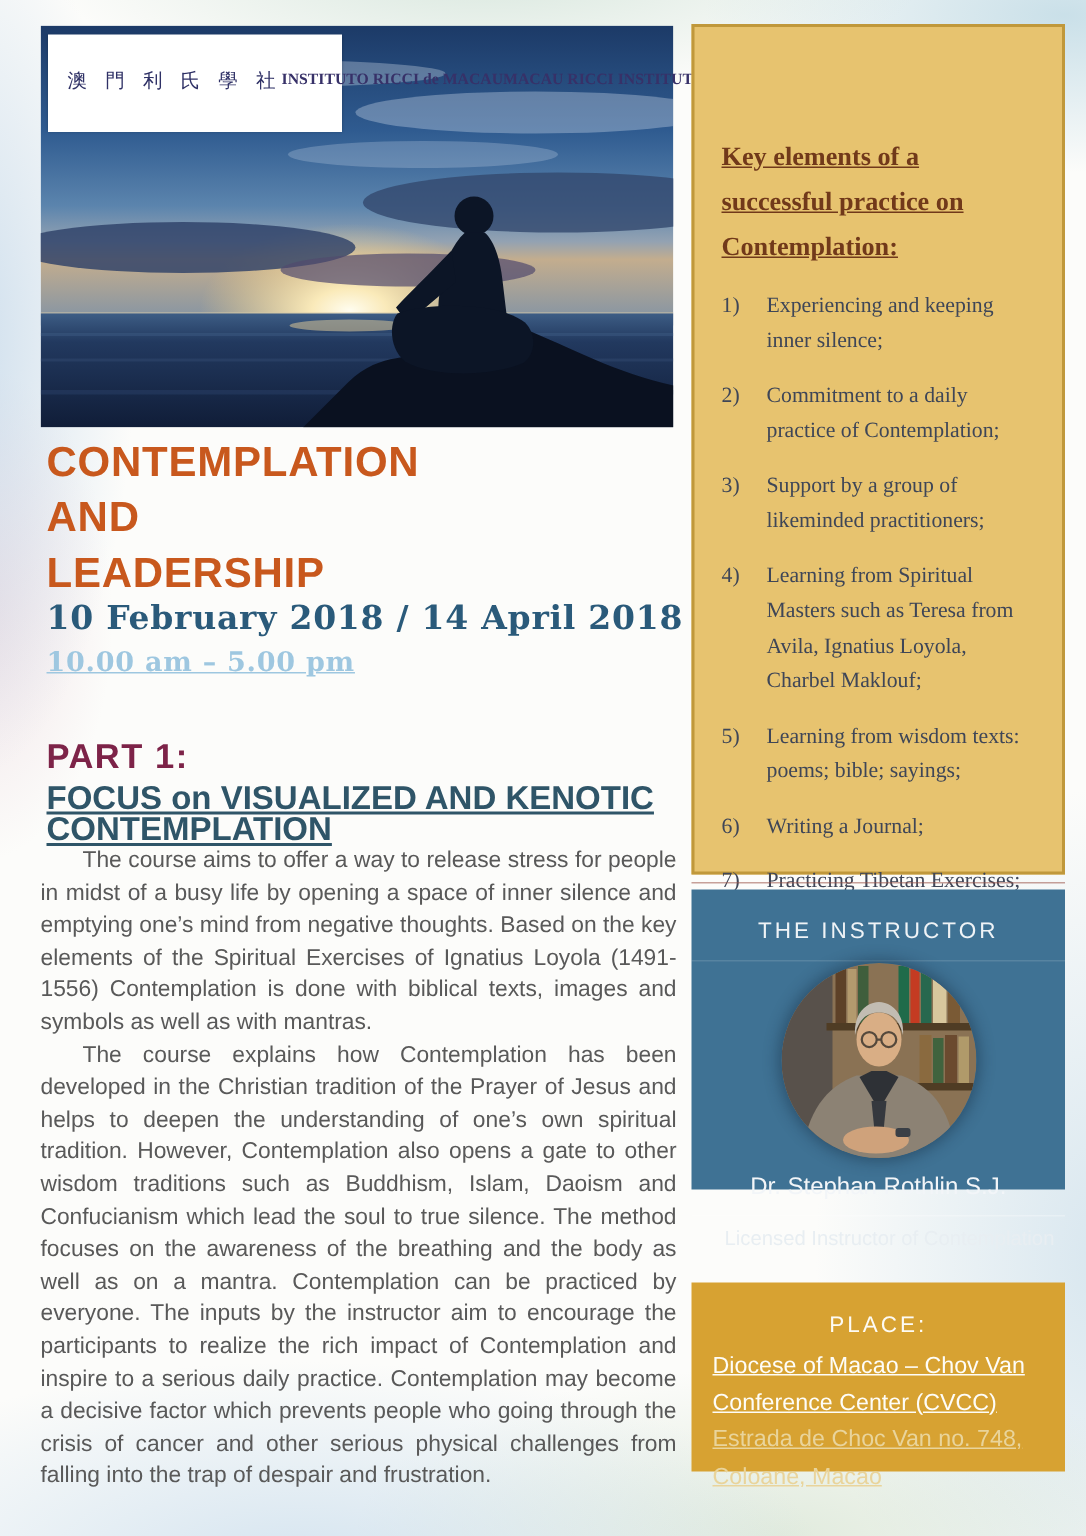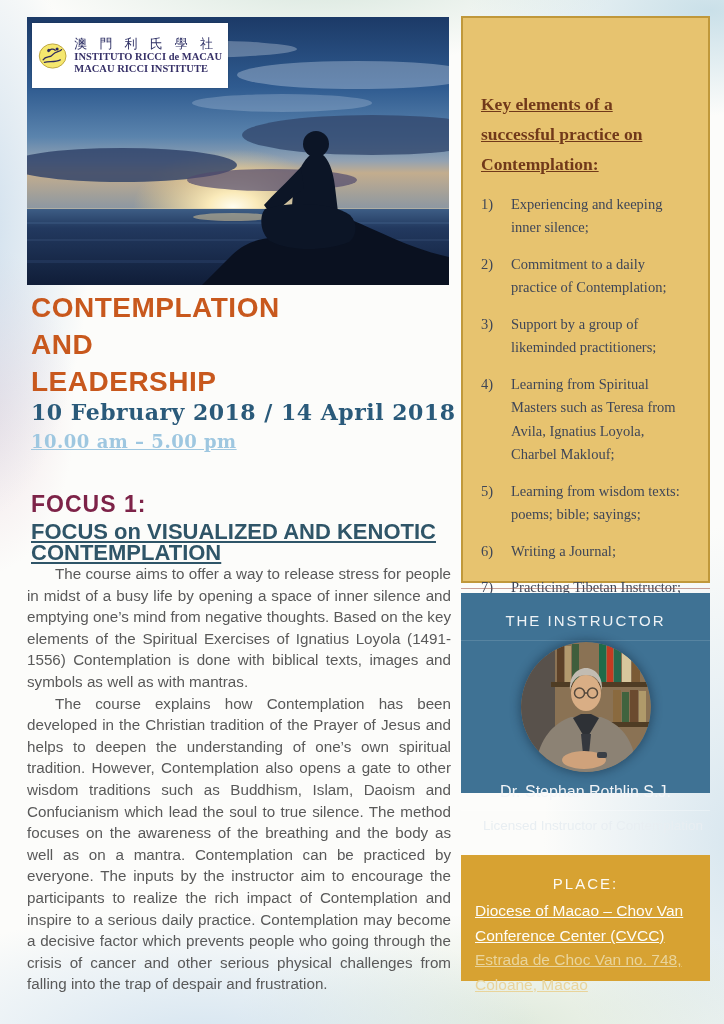--- a/index.html
+++ b/index.html
@@ -17,21 +17,21 @@
       #fcfcfa;
   }
   .abs{position:absolute;}
   
   .photo{left:27px;top:17px;width:422px;height:268px;overflow:hidden;}
   .photo svg{display:block;}
   
   .logo{left:32px;top:23px;width:196px;height:65px;background:#ffffff;
         display:flex;align-items:center;gap:7px;padding:4px 6px;box-sizing:border-box;
         box-shadow:0 0 2px rgba(0,0,0,.25);}
-  .logo-text{display:flex;flex-direction:column;line-height:1.1;}
+  .logo-text{display:flex;flex-direction:row;line-height:1.1;}
   .logo-cn{font-size:13px;letter-spacing:4px;color:#2f3166;white-space:nowrap;font-family:"DejaVu Sans",sans-serif;}
   .logo-en{font-family:"Liberation Serif",serif;font-weight:bold;font-size:10.5px;color:#373168;white-space:nowrap;}
   
   .title{left:31px;top:289px;font-weight:bold;font-size:28px;line-height:37px;
          letter-spacing:.5px;color:#C8581D;}
   .date{left:31px;top:399px;font-family:"DejaVu Serif",serif;font-weight:bold;
         font-size:22px;color:#2A5A7A;letter-spacing:.5px;}
   .time{left:31px;top:431px;font-family:"DejaVu Serif",serif;font-weight:bold;
         font-size:18px;color:#9EC7E0;text-decoration:underline;letter-spacing:.5px;}
   .part1{left:31px;top:491px;font-weight:bold;font-size:23px;color:#7D2348;letter-spacing:1px;}
@@ -135,21 +135,21 @@
 </div>
 
 <div class="abs title">
   <div>CONTEMPLATION</div>
   <div>AND</div>
   <div>LEADERSHIP</div>
 </div>
 <div class="abs date">10 February 2018 / 14 April 2018</div>
 <div class="abs time">10.00 am – 5.00 pm</div>
 
-<div class="abs part1">FOCUS 1:</div>
+<div class="abs part1">PART 1:</div>
 <div class="abs focus">FOCUS on VISUALIZED AND KENOTIC CONTEMPLATION</div>
 <div class="abs bodytext">
   <p>The course aims to offer a way to release stress for people in midst of a busy life by opening a space of inner silence and emptying one’s mind from negative thoughts.  Based on the key elements of the Spiritual Exercises of Ignatius Loyola (1491-1556) Contemplation is done with biblical texts, images and symbols as well as with mantras.</p>
   <p>The course explains how Contemplation has been developed in the Christian tradition of the Prayer of Jesus and helps to deepen the understanding of one’s own spiritual tradition. However, Contemplation also opens a gate to other wisdom traditions such as Buddhism, Islam, Daoism and Confucianism which lead the soul to true silence. The method focuses on the awareness of the breathing and the body as well as on a mantra. Contemplation can be practiced by everyone. The inputs by the instructor aim to encourage the participants to realize the rich impact of Contemplation and inspire to a serious daily practice. Contemplation may become a decisive factor which prevents people who going through the crisis of cancer and other serious physical challenges from falling into the trap of despair and frustration.</p>
 </div>
 
 <div class="abs keybox">
   <div class="keyhead">Key elements of a successful practice on Contemplation:</div>
   <ul class="keylist">
     <li>
@@ -171,21 +171,21 @@
     <li>
         <span class="num">5)</span>
         <span class="txt">Learning from wisdom texts: poems; bible; sayings;</span>
       </li>
     <li>
         <span class="num">6)</span>
         <span class="txt">Writing a Journal;</span>
       </li>
     <li>
         <span class="num">7)</span>
-        <span class="txt">Practicing Tibetan Instructor;</span>
+        <span class="txt">Practicing Tibetan Exercises;</span>
       </li>
     <li>
         <span class="num">8)</span>
         <span class="txt">Getting a taste of Fasting; Experience meditative dance.</span>
       </li>
   </ul>
 </div>
 
 <div class="abs hairline"></div>
 

